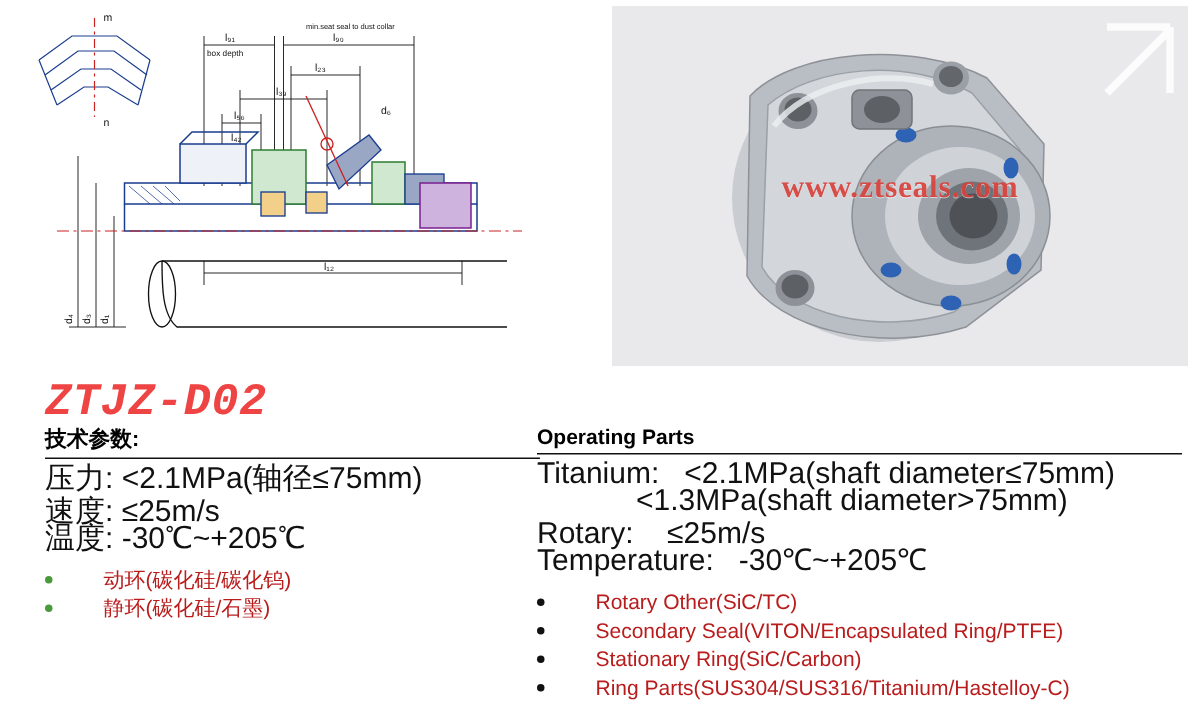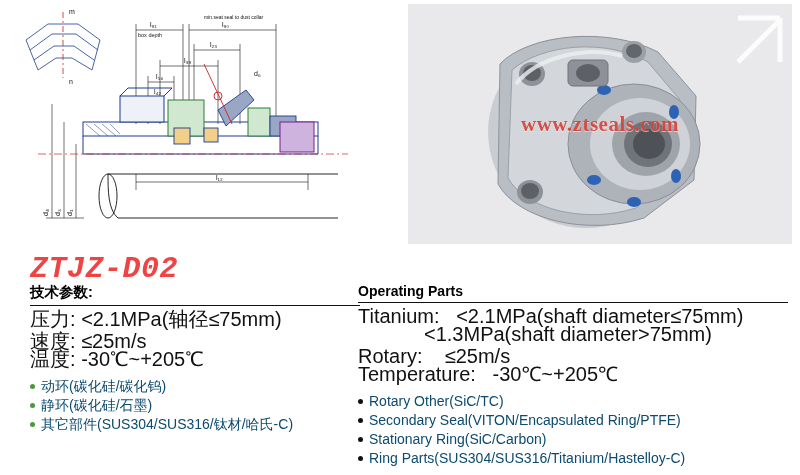--- a/index.html
+++ b/index.html
@@ -112,21 +112,21 @@
     white-space: nowrap;
   }
   .dot {
     flex: 0 0 auto;
     width: 5px; height: 5px;
     border-radius: 50%;
     background: #111;
     margin: 7px 6px 0 0;
   }
   .dot.green { background: #4a9a3c; }
-  .bullet-text { color: #0c4a6e; }
+  .bullet-text { color: #b91c1c; margin-left: 28px; }
 
   .spacer-4 { height: 4px; }
 </style>
 </head>
 <body>
 
 <div class="top-area">
 
   <div class="drawing-panel">
     <svg width="388" height="240" viewBox="0 0 388 240">
@@ -300,24 +300,20 @@
 
     <div class="bullet-list">
       <div class="bullet-row">
         <span class="dot green"></span>
         <span class="bullet-text">动环(碳化硅/碳化钨)</span>
       </div>
       <div class="bullet-row">
         <span class="dot green"></span>
         <span class="bullet-text">静环(碳化硅/石墨)</span>
       </div>
-      <div class="bullet-row">
-        <span class="dot green"></span>
-        <span class="bullet-text">其它部件(SUS304/SUS316/钛材/哈氏-C)</span>
-      </div>
     </div>
   </div>
 
   <div class="col-right">
     <div class="sec-head">Operating Parts</div>
     <div class="rule"></div>
 
     <div class="param-line">
       <span>Titanium:</span>
       &nbsp;

